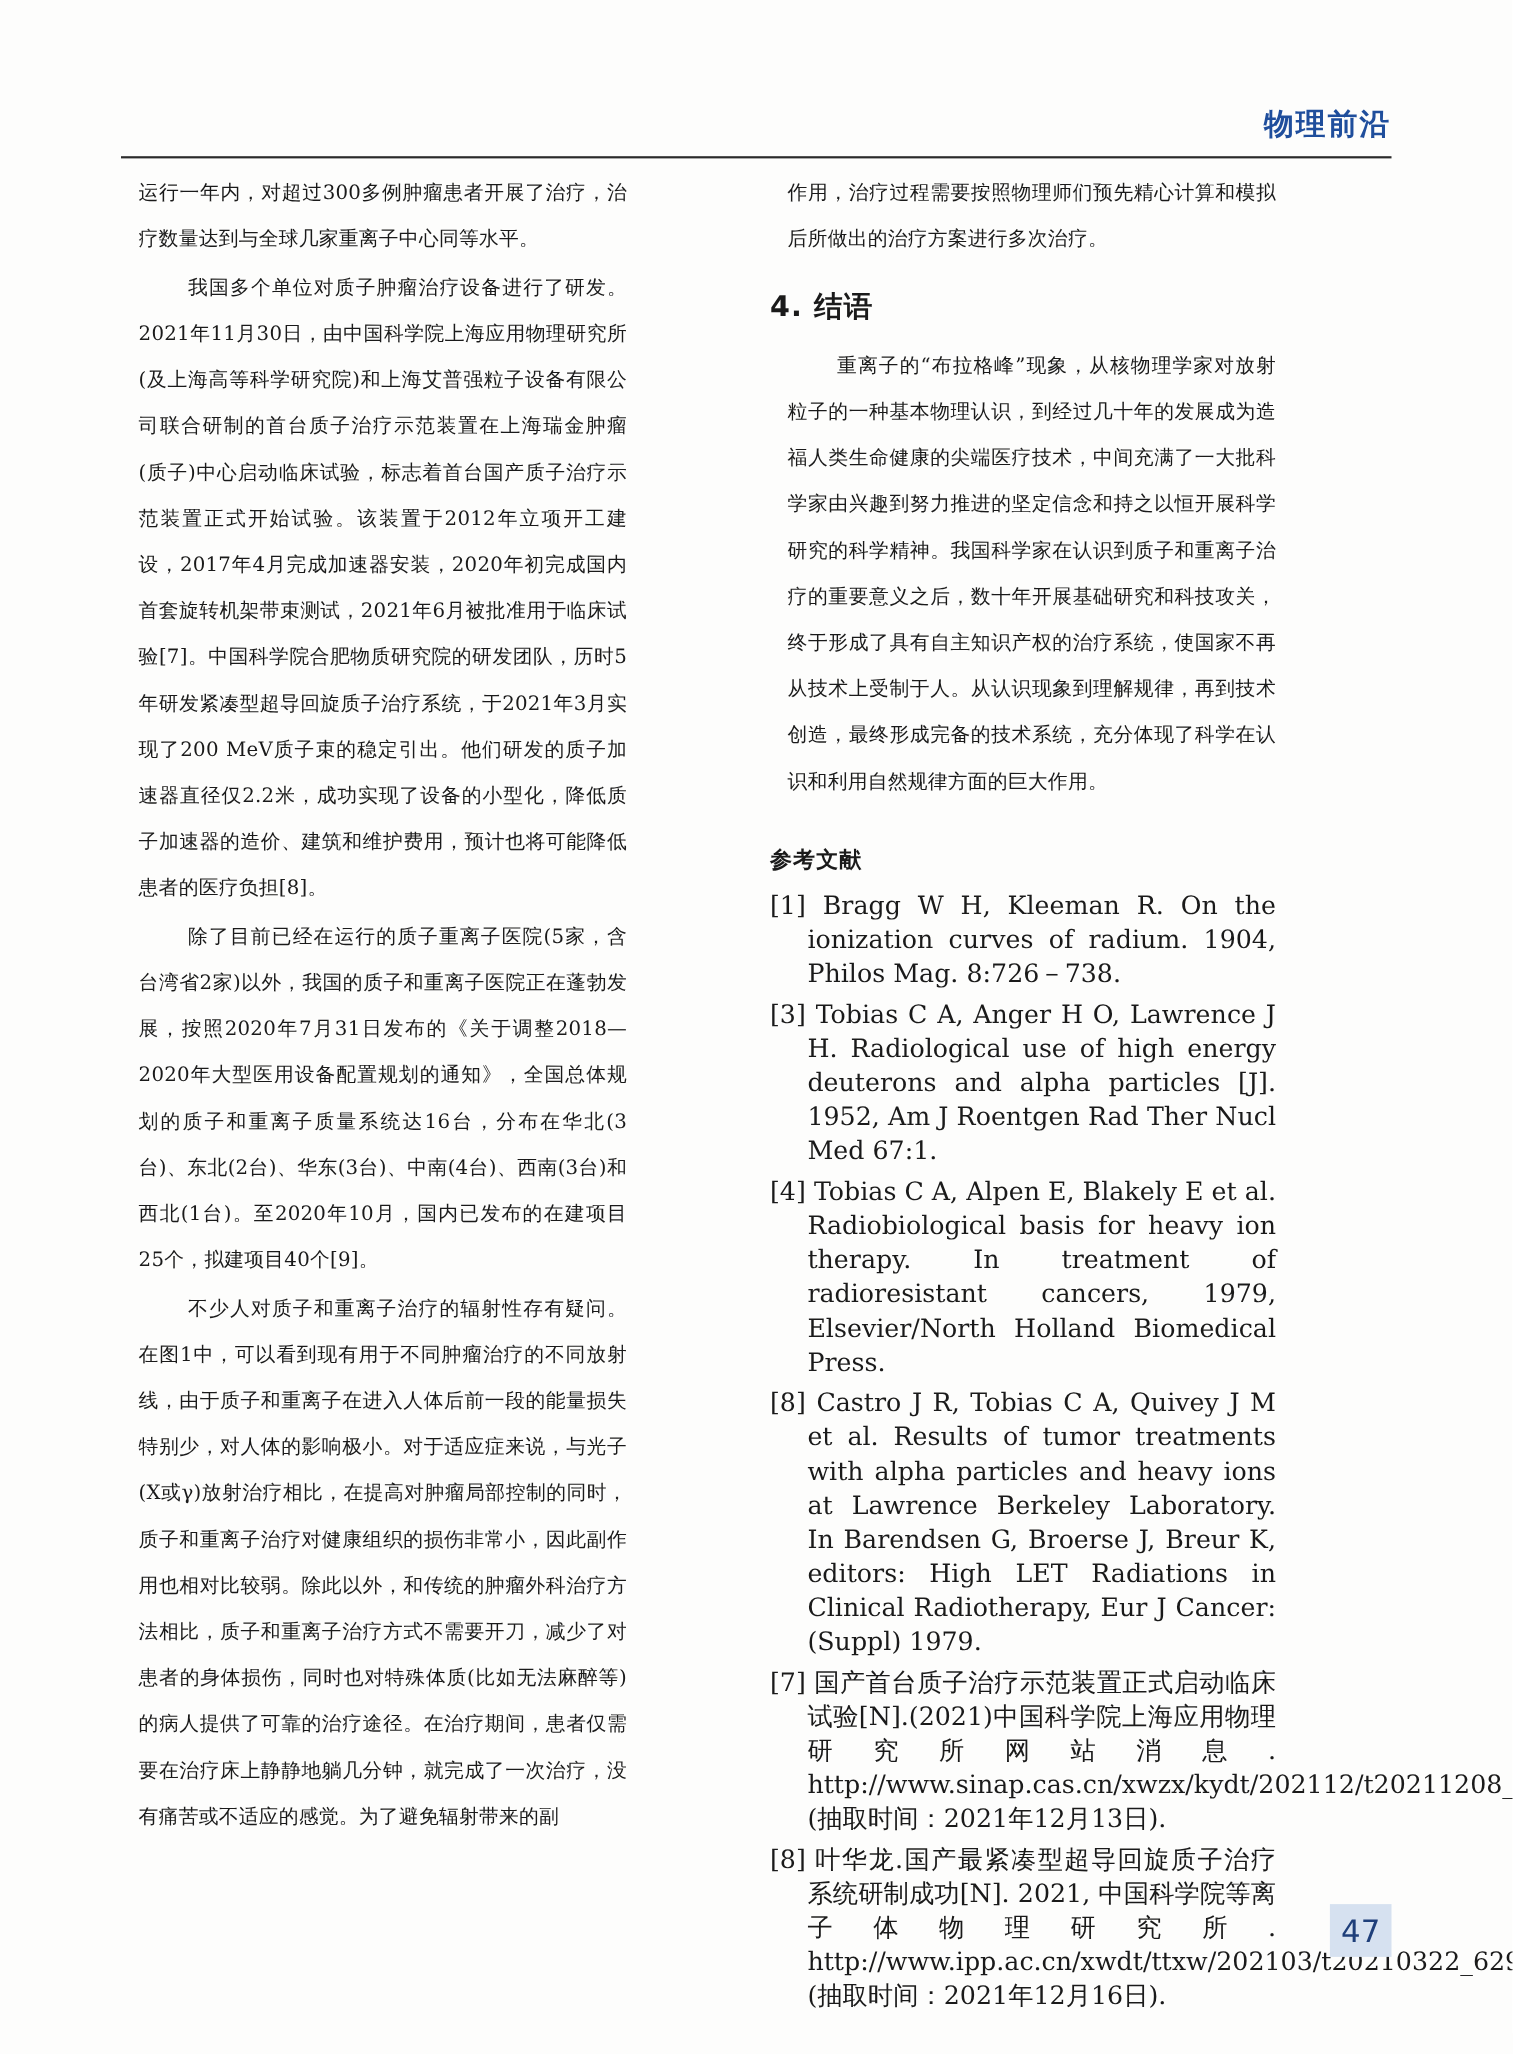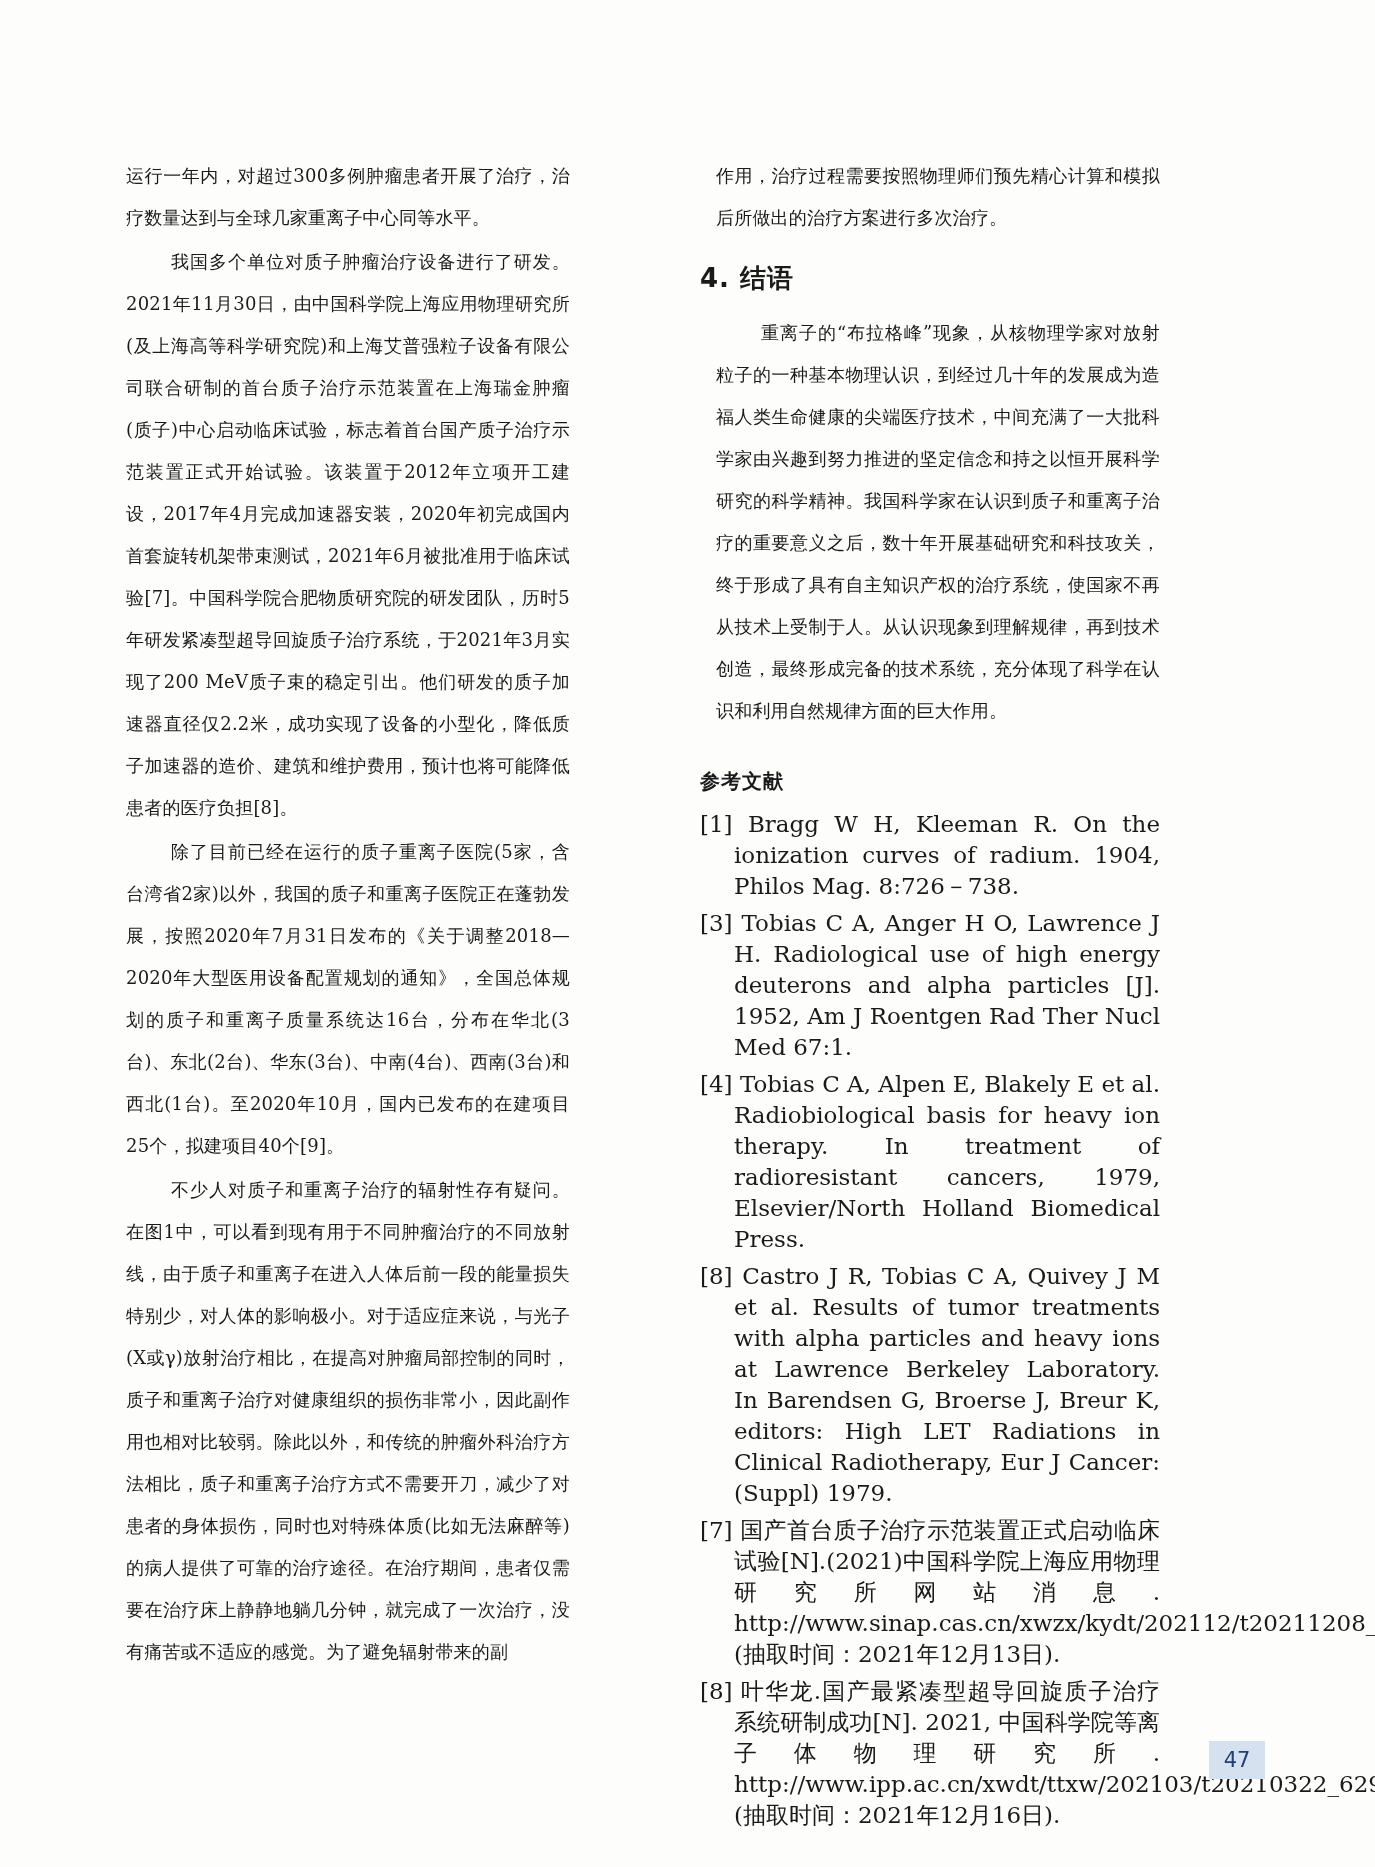--- a/index.html
+++ b/index.html
@@ -92,35 +92,39 @@
     text-align: justify;
     margin-bottom: 6px;
     padding-left: 34px;
     text-indent: -34px;
   }
   .pagenum {
     position: absolute;
     right: 110px;
     bottom: 88px;
     width: 56px;
-    height: 38px;
+    height: 48px;
     background: #d6e1f0;
     color: #1f3f7a;
     font-family: "DejaVu Sans", "Liberation Sans", sans-serif;
-    font-size: 21px;
+    font-size: 28px;
     display: flex;
     align-items: center;
     justify-content: center;
   }
 </style>
 </head>
 <body>
 
 <div class="page">
 
+  <div class="header">
+    <div class="header-title">物理前沿</div>
+    <div class="header-rule"></div>
+  </div>
 
   <div class="col col-left">
     <p class="body">运行一年内，对超过300多例肿瘤患者开展了治疗，治疗数量达到与全球几家重离子中心同等水平。</p>
     <p class="body indent">我国多个单位对质子肿瘤治疗设备进行了研发。2021年11月30日，由中国科学院上海应用物理研究所(及上海高等科学研究院)和上海艾普强粒子设备有限公司联合研制的首台质子治疗示范装置在上海瑞金肿瘤(质子)中心启动临床试验，标志着首台国产质子治疗示范装置正式开始试验。该装置于2012年立项开工建设，2017年4月完成加速器安装，2020年初完成国内首套旋转机架带束测试，2021年6月被批准用于临床试验[7]。中国科学院合肥物质研究院的研发团队，历时5年研发紧凑型超导回旋质子治疗系统，于2021年3月实现了200 MeV质子束的稳定引出。他们研发的质子加速器直径仅2.2米，成功实现了设备的小型化，降低质子加速器的造价、建筑和维护费用，预计也将可能降低患者的医疗负担[8]。</p>
     <p class="body indent">除了目前已经在运行的质子重离子医院(5家，含台湾省2家)以外，我国的质子和重离子医院正在蓬勃发展，按照2020年7月31日发布的《关于调整2018—2020年大型医用设备配置规划的通知》，全国总体规划的质子和重离子质量系统达16台，分布在华北(3台)、东北(2台)、华东(3台)、中南(4台)、西南(3台)和西北(1台)。至2020年10月，国内已发布的在建项目25个，拟建项目40个[9]。</p>
     <p class="body indent">不少人对质子和重离子治疗的辐射性存有疑问。在图1中，可以看到现有用于不同肿瘤治疗的不同放射线，由于质子和重离子在进入人体后前一段的能量损失特别少，对人体的影响极小。对于适应症来说，与光子(X或γ)放射治疗相比，在提高对肿瘤局部控制的同时，质子和重离子治疗对健康组织的损伤非常小，因此副作用也相对比较弱。除此以外，和传统的肿瘤外科治疗方法相比，质子和重离子治疗方式不需要开刀，减少了对患者的身体损伤，同时也对特殊体质(比如无法麻醉等)的病人提供了可靠的治疗途径。在治疗期间，患者仅需要在治疗床上静静地躺几分钟，就完成了一次治疗，没有痛苦或不适应的感觉。为了避免辐射带来的副</p>
   </div>
 
   <div class="col col-right">
     <p class="body">作用，治疗过程需要按照物理师们预先精心计算和模拟后所做出的治疗方案进行多次治疗。</p>

